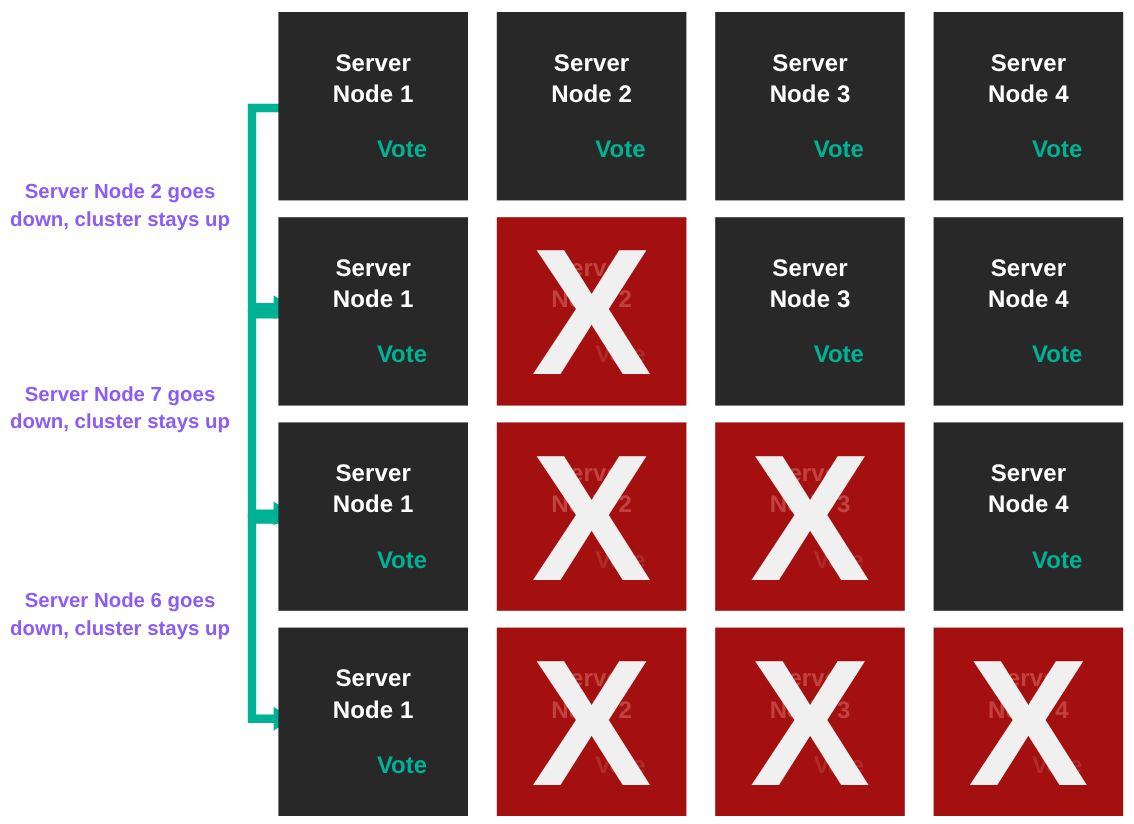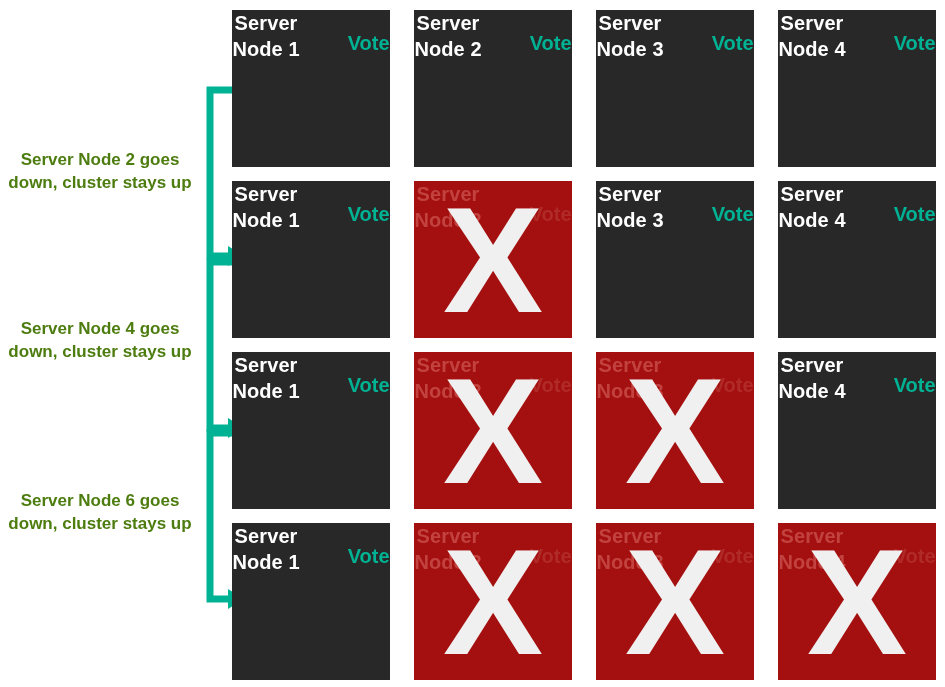--- a/index.html
+++ b/index.html
@@ -19,21 +19,22 @@
     height: 687px;
     background: #ffffff;
     overflow: hidden;
   }
 
   
   .node {
     position: absolute;
     box-sizing: border-box;
     display: flex;
-    flex-direction: row;
+    flex-direction: column;
+    align-items: center;
     justify-content: center;
     overflow: hidden;
   }
   .node.up    { background: #282828; }
   .node.down  { background: #A4100F; }
 
   .node-name {
     text-align: center;
     font-size: 20px;
     font-weight: bold;
@@ -70,21 +71,21 @@
     color: #F0F0F0;
     pointer-events: none;
     user-select: none;
   }
 
   
   .annotation {
     position: absolute;
     box-sizing: border-box;
     text-align: center;
-    color: #4d7c0f;
+    color: #8b5cf6;
     font-size: 17px;
     font-weight: bold;
     line-height: 1.38;
     white-space: pre-line;
   }
 
   
   .arrow-svg {
     position: absolute;
     overflow: visible;
@@ -107,21 +108,21 @@
   </svg>
 
   <svg class="arrow-svg" style="left:200px; top:429px; width:44px; height:178px;" viewBox="0 0 44 178">
     <path d="M 44 4 L 10 4 L 10 170 L 30 170" fill="none" stroke="#00B294" stroke-width="7"></path>
     <path d="M 28 160 L 44 170 L 28 180 Z" fill="#00B294"></path>
   </svg>
 
   <div class="annotation" style="left:0px; top:148px; width:200px;">Server Node 2 goes
 down, cluster stays up</div>
 
-  <div class="annotation" style="left:0px; top:317px; width:200px;">Server Node 4 goes
+  <div class="annotation" style="left:0px; top:317px; width:200px;">Server Node 7 goes
 down, cluster stays up</div>
 
   <div class="annotation" style="left:0px; top:489px; width:200px;">Server Node 6 goes
 down, cluster stays up</div>
 
   <div class="node up" style="left:232px; top:10px; width:158px; height:157px;">
     <div class="node-name">Server
 Node 1</div>
     <div class="node-vote">Vote</div>
   </div>

